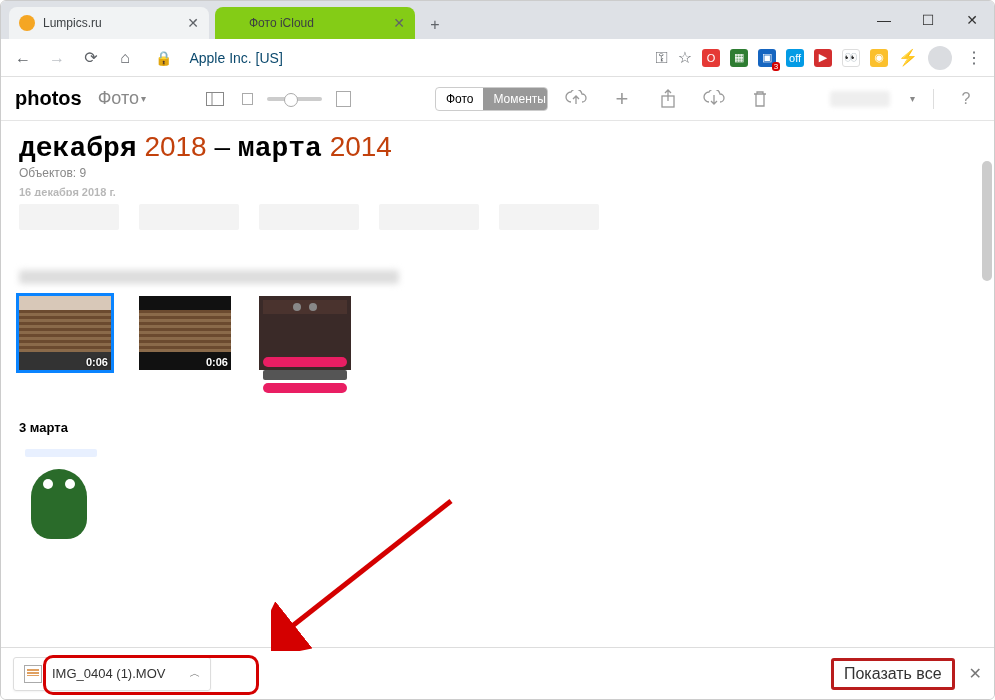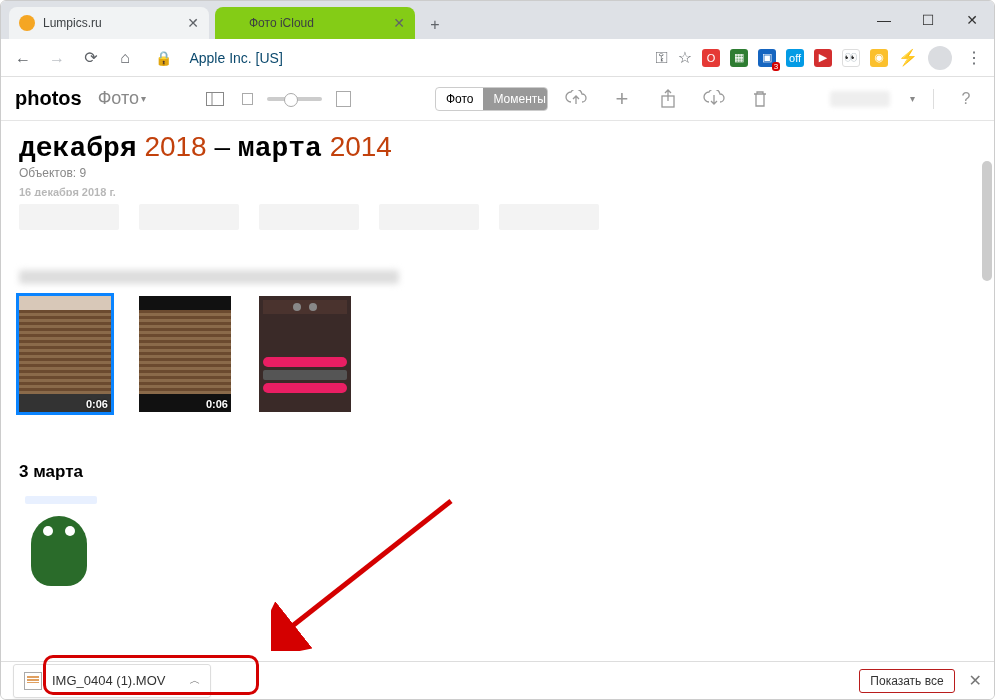--- a/index.html
+++ b/index.html
@@ -49,50 +49,50 @@
   .content { position: absolute; top: 120px; bottom: 46px; left: 0; right: 0; overflow: hidden; padding: 10px 18px; }
   .heading { font-size: 28px; }
   .heading b { font-weight: 700; font-family: Liberation Mono, monospace; }
   .heading .yr { font-weight: 300; color: #c2410c; }
   .subhead { font-size: 12px; color: #888; margin-top: 2px; }
   .cut-date { font-size: 11px; font-weight: 600; margin-top: 8px; color: #333; position: relative; top: -2px; }
   .ghost-row { display: flex; gap: 20px; margin-top: 6px; }
   .ghost { background: #f3f3f3; border-radius: 2px; }
   .blur-line { width: 380px; height: 14px; background: #ddd; filter: blur(3px); margin-top: 40px; border-radius: 3px; }
   .thumbs { display: flex; gap: 28px; margin-top: 12px; }
-  .thumb { width: 92px; height: 116px; position: relative; background: #000; }
+  .thumb { width: 92px; height: 74px; position: relative; background: #000; }
   .thumb.sel { outline: 3px solid #0a84ff; }
   .thumb .dur { position: absolute; bottom: 2px; right: 3px; color: #fff; font-size: 11px; font-weight: 600; text-shadow: 0 0 2px #000; }
   .thumb-inner { width: 100%; height: 100%; display: flex; flex-direction: column; }
   .t-top { flex: 0 0 14px; background: #d8c8b8; }
   .t-mid { flex: 1; background: repeating-linear-gradient(#6b4a2f 0 3px, #8a6a4a 3px 6px); }
   .t-bot { flex: 0 0 18px; background: #333; }
   .thumb.dark .t-top { background: #111; }
   .thumb.dark .t-bot { background: #111; }
   .thumb.screenshot { background: #fff; padding: 4px; }
   .ss-row { height: 10px; background: #eee; margin-bottom: 2px; border-radius: 2px; }
   .ss-pink { height: 10px; background: #e91e63; margin: 3px 0; border-radius: 5px; }
 
-  .date-label { font-size: 17px; font-weight: 700; margin-top: 50px; }
+  .date-label { font-size: 13px; font-weight: 700; margin-top: 50px; }
   .thumb-small { width: 84px; height: 96px; margin-top: 8px; background: #fff; position: relative; overflow: hidden; }
   .thumb-small::before { content: ""; position: absolute; top: 6px; left: 6px; right: 6px; height: 8px; background: #e8f0ff; border-radius: 2px; }
   .cactus { position: absolute; bottom: 0; left: 12px; width: 56px; height: 70px; background: #2a6b2a; border-radius: 28px 28px 20px 20px; }
   .cactus::before, .cactus::after { content: ""; position: absolute; top: 10px; width: 10px; height: 10px; background: #fff; border-radius: 50%; }
   .cactus::before { left: 12px; } .cactus::after { right: 12px; }
 
   .scrollbar { position: absolute; right: 2px; top: 160px; width: 10px; height: 120px; background: #ccc; border-radius: 5px; }
 
   
-  .dl-bar { position: absolute; bottom: 0; left: 0; right: 0; height: 38px; border-top: 1px solid #ddd; background: #fff; display: flex; align-items: center; padding: 0 12px; }
+  .dl-bar { position: absolute; bottom: 0; left: 0; right: 0; height: 52px; border-top: 1px solid #ddd; background: #fff; display: flex; align-items: center; padding: 0 12px; }
   .dl-chip { height: 34px; border: 1px solid #ddd; border-radius: 3px; display: flex; align-items: center; padding: 0 10px; gap: 10px; font-size: 13px; color: #333; box-shadow: 0 1px 2px rgba(0,0,0,0.05); }
   .dl-chip .fileicon { width: 18px; height: 18px; background: #fff; border: 1px solid #aaa; position: relative; }
   .dl-chip .fileicon::after { content: ""; position: absolute; left: 2px; right: 2px; top: 3px; height: 7px; background: repeating-linear-gradient(#e0a060 0 2px, transparent 2px 3px); }
   .dl-chip .chev-up { color: #666; font-size: 11px; margin-left: 14px; }
   .dl-right { margin-left: auto; display: flex; align-items: center; gap: 14px; }
-  .show-all { font-size: 12px; color: #333; border: 1px solid #b91c1c; padding: 4px 10px; border-radius: 3px; }
+  .show-all { font-size: 16px; color: #333; border: 3px solid #b91c1c; padding: 4px 10px; border-radius: 3px; }
   .dl-close { color: #777; font-size: 16px; }
 
   
   .highlight { position: absolute; left: 42px; bottom: 4px; width: 216px; height: 40px; border: 3px solid #d40000; border-radius: 10px; pointer-events: none; }
   .arrow { position: absolute; left: 270px; bottom: 48px; pointer-events: none; }
 </style>
 </head>
 <body>
 
 <div class="window-controls">

